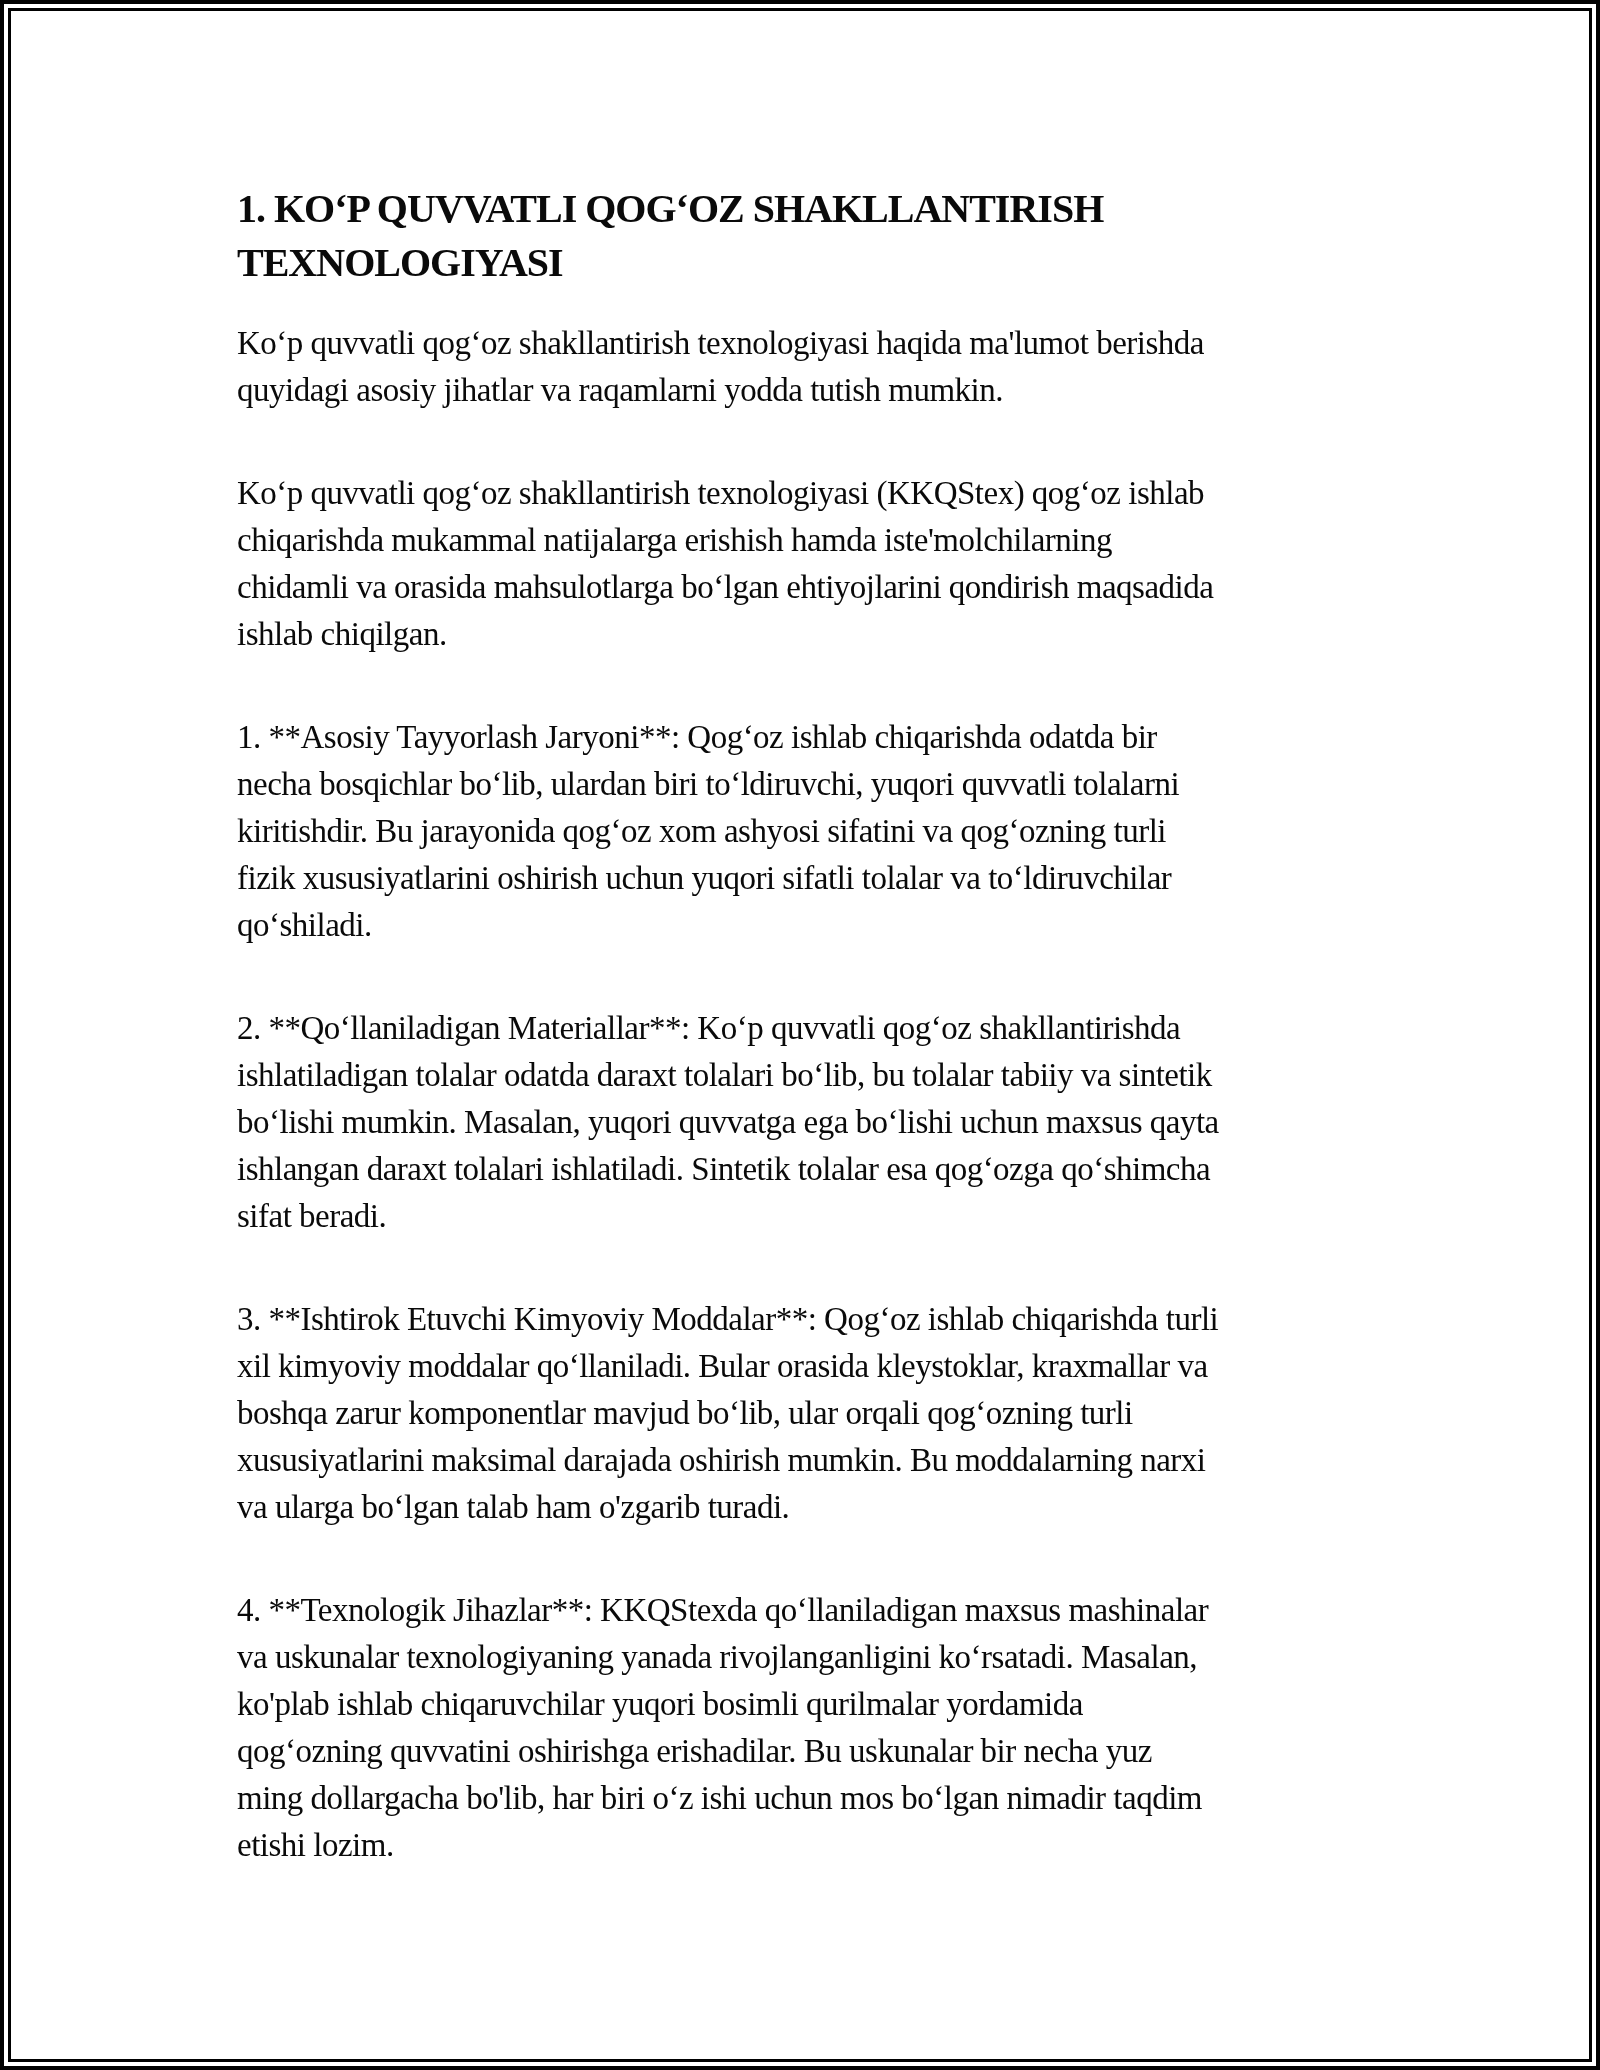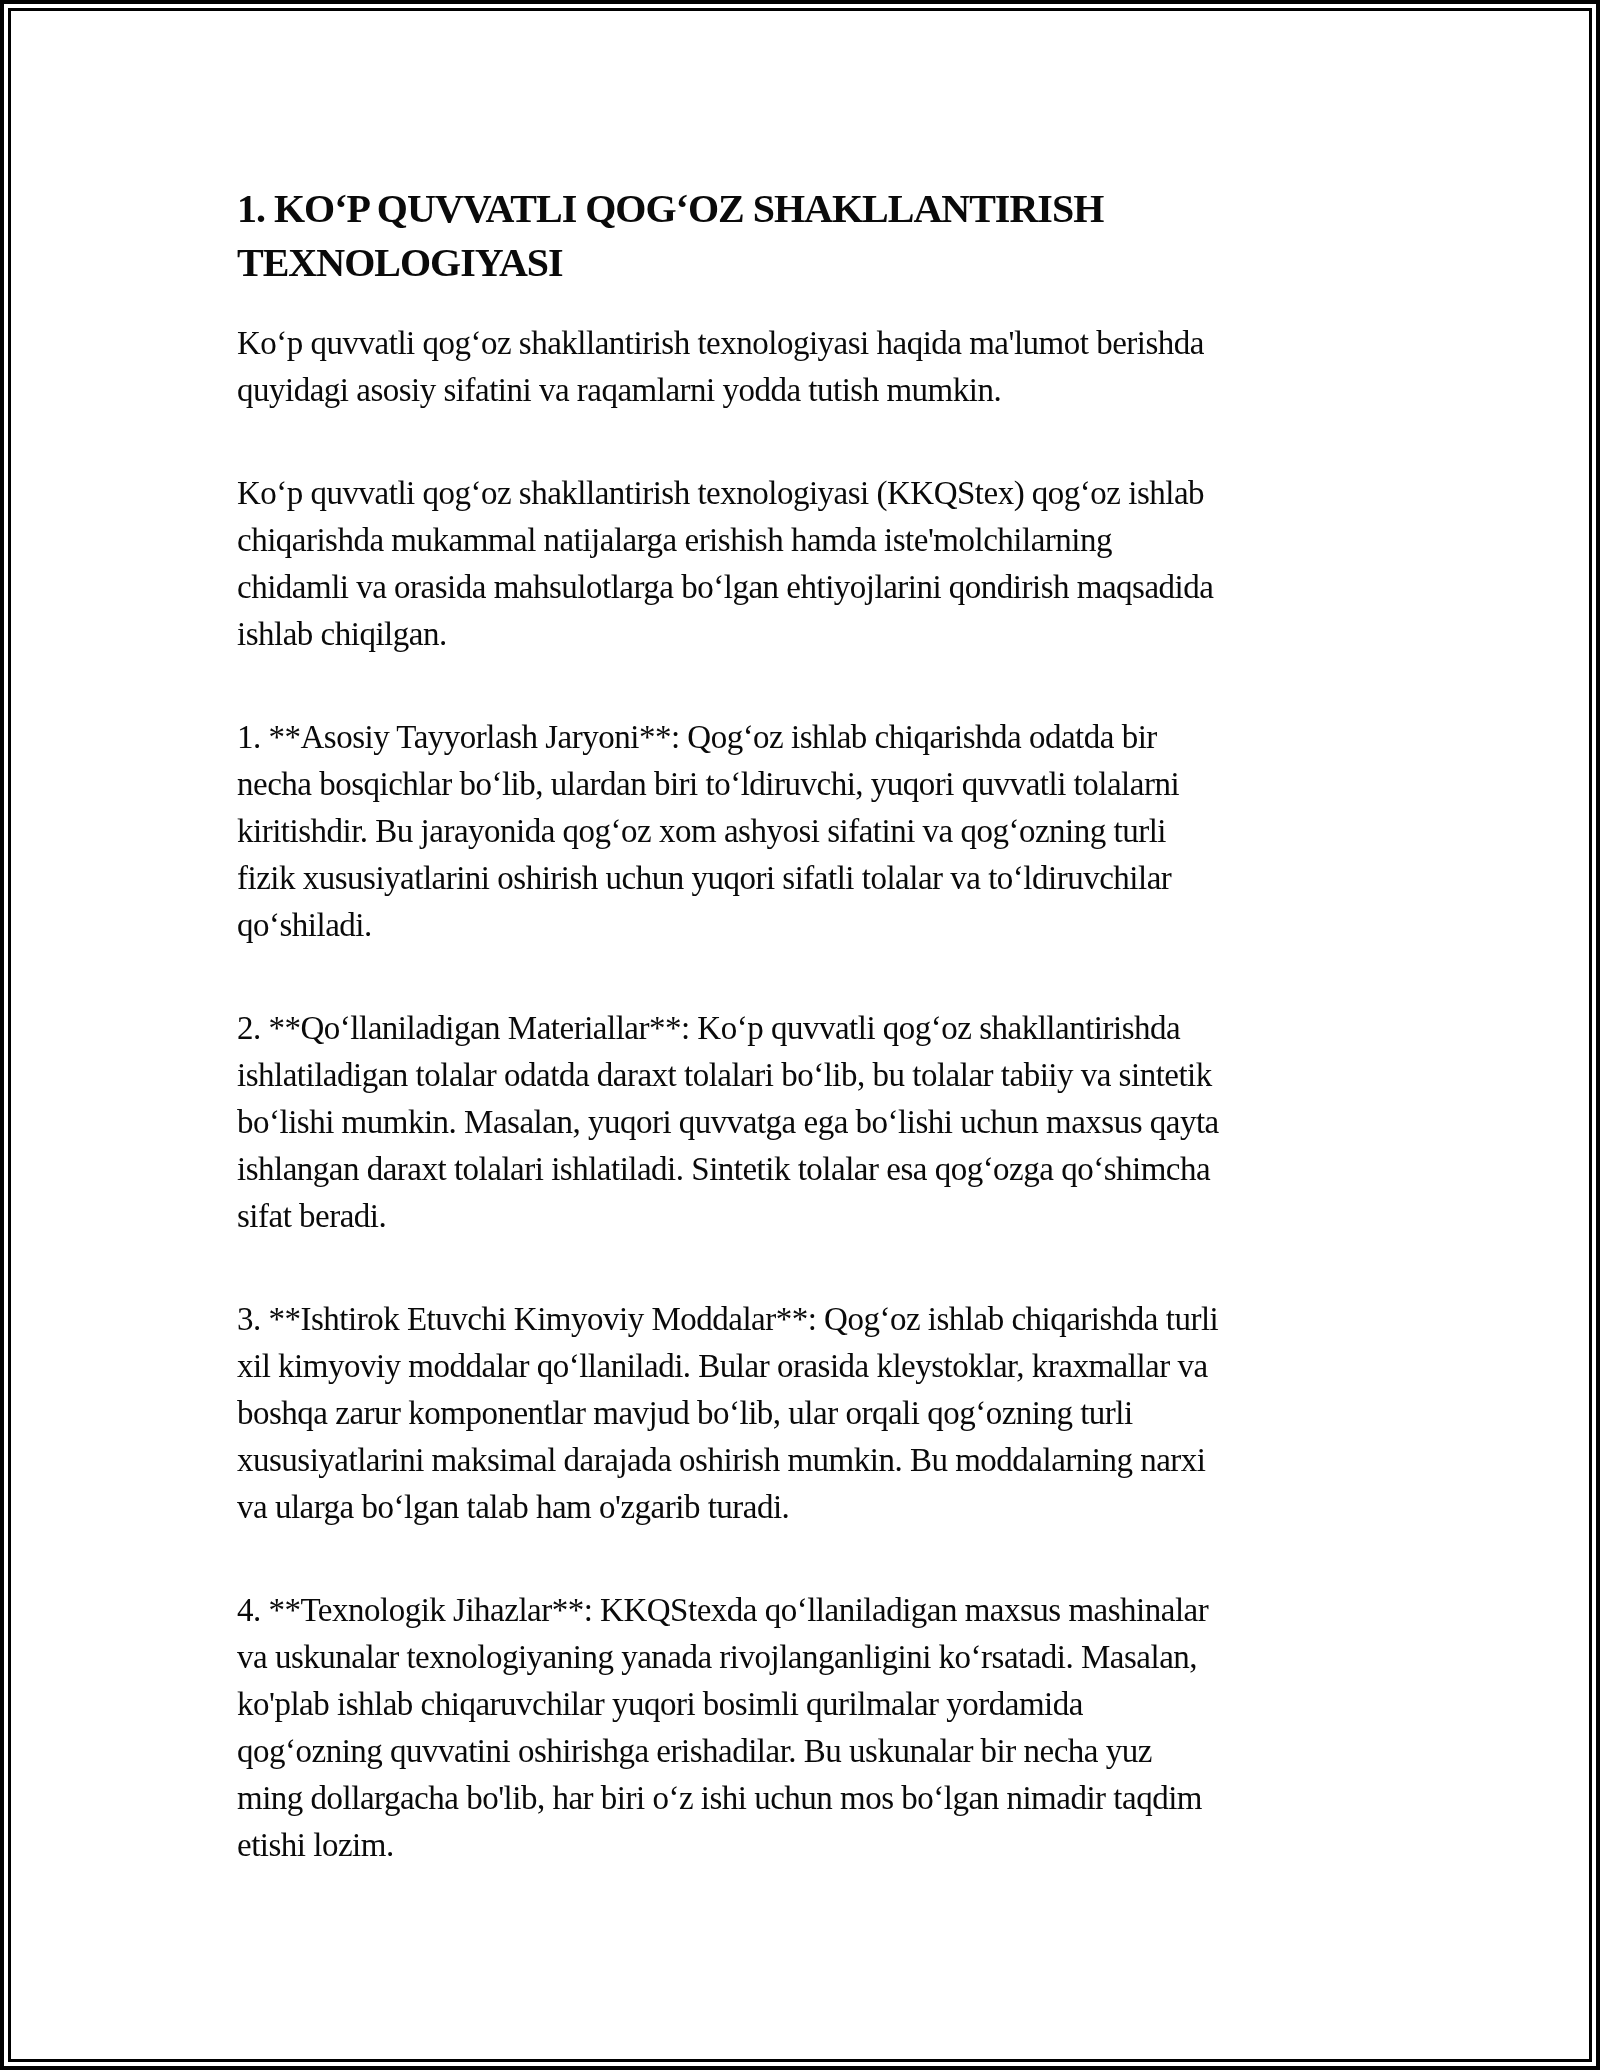--- a/index.html
+++ b/index.html
@@ -49,21 +49,21 @@
   </style>
 </head>
 <body>
 
 <div class="page">
   <div class="page-inner">
     <h1 class="doc-title">1. KO‘P QUVVATLI QOG‘OZ SHAKLLANTIRISH
 TEXNOLOGIYASI</h1>
 
     <p class="doc-paragraph">Ko‘p quvvatli qog‘oz shakllantirish texnologiyasi haqida ma'lumot berishda
-quyidagi asosiy sifatini va raqamlarni yodda tutish mumkin.</p>
+quyidagi asosiy jihatlar va raqamlarni yodda tutish mumkin.</p>
 
     <p class="doc-paragraph">Ko‘p quvvatli qog‘oz shakllantirish texnologiyasi (KKQStex) qog‘oz ishlab
 chiqarishda mukammal natijalarga erishish hamda iste'molchilarning
 chidamli va orasida mahsulotlarga bo‘lgan ehtiyojlarini qondirish maqsadida
 ishlab chiqilgan.</p>
 
     <p class="doc-paragraph">1. **Asosiy Tayyorlash Jaryoni**: Qog‘oz ishlab chiqarishda odatda bir
 necha bosqichlar bo‘lib, ulardan biri to‘ldiruvchi, yuqori quvvatli tolalarni
 kiritishdir. Bu jarayonida qog‘oz xom ashyosi sifatini va qog‘ozning turli
 fizik xususiyatlarini oshirish uchun yuqori sifatli tolalar va to‘ldiruvchilar

